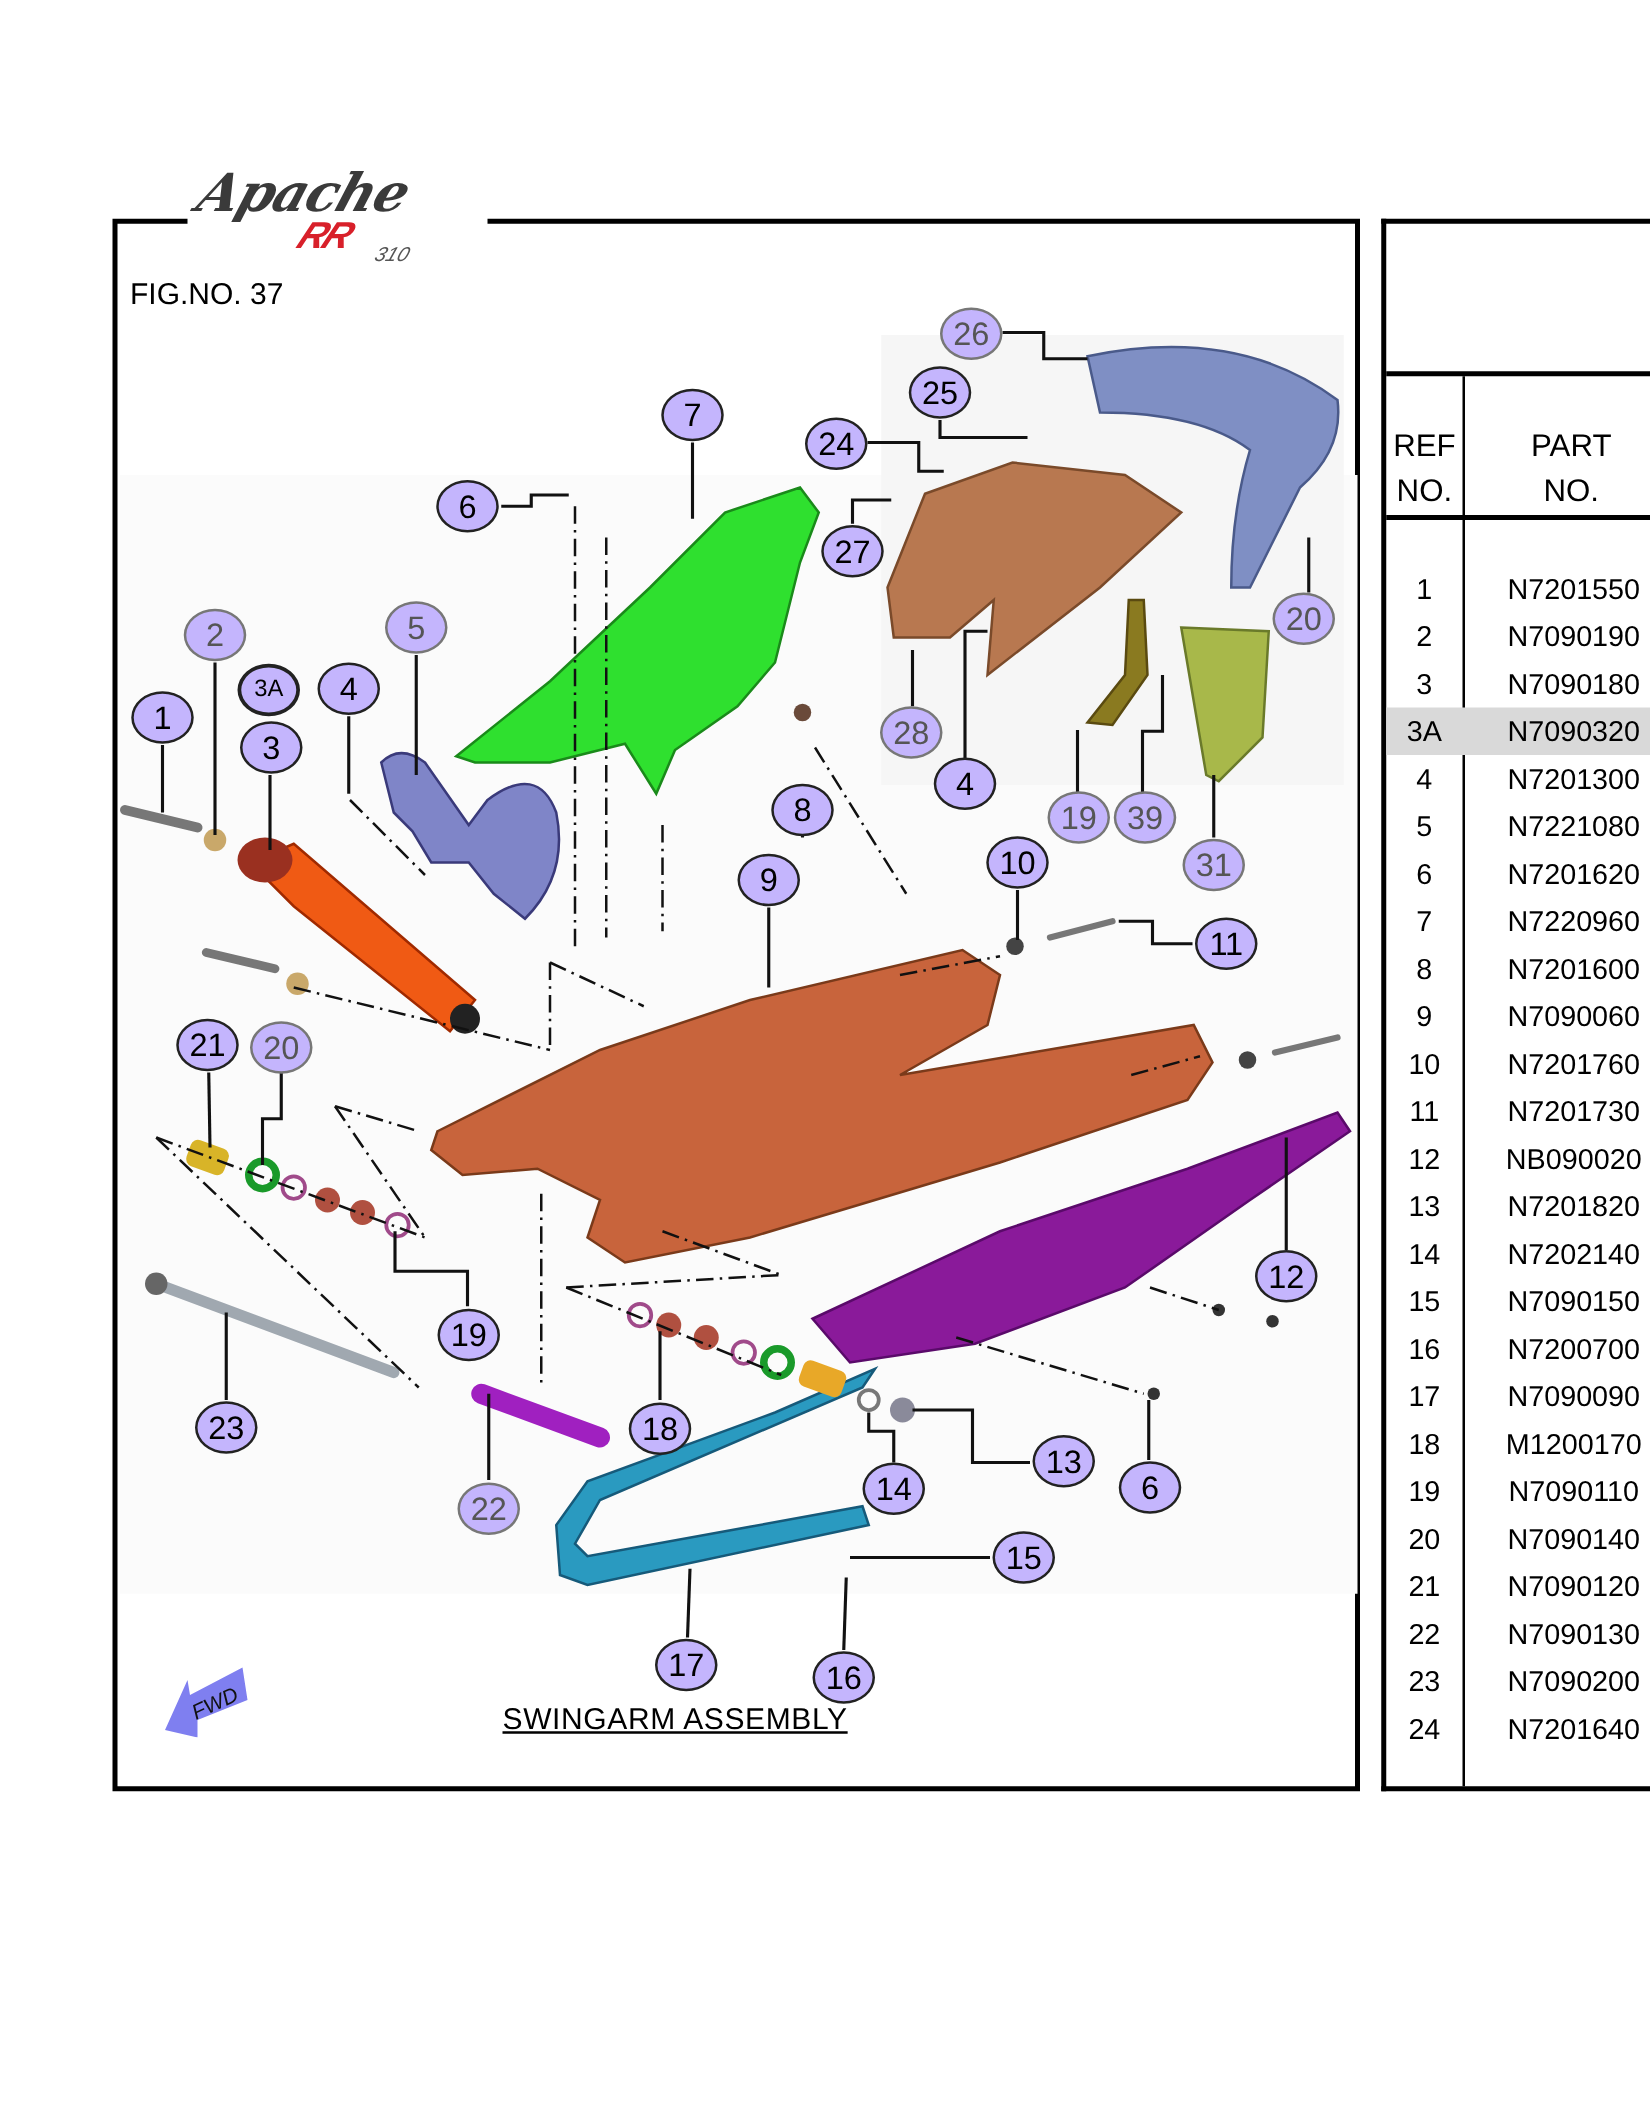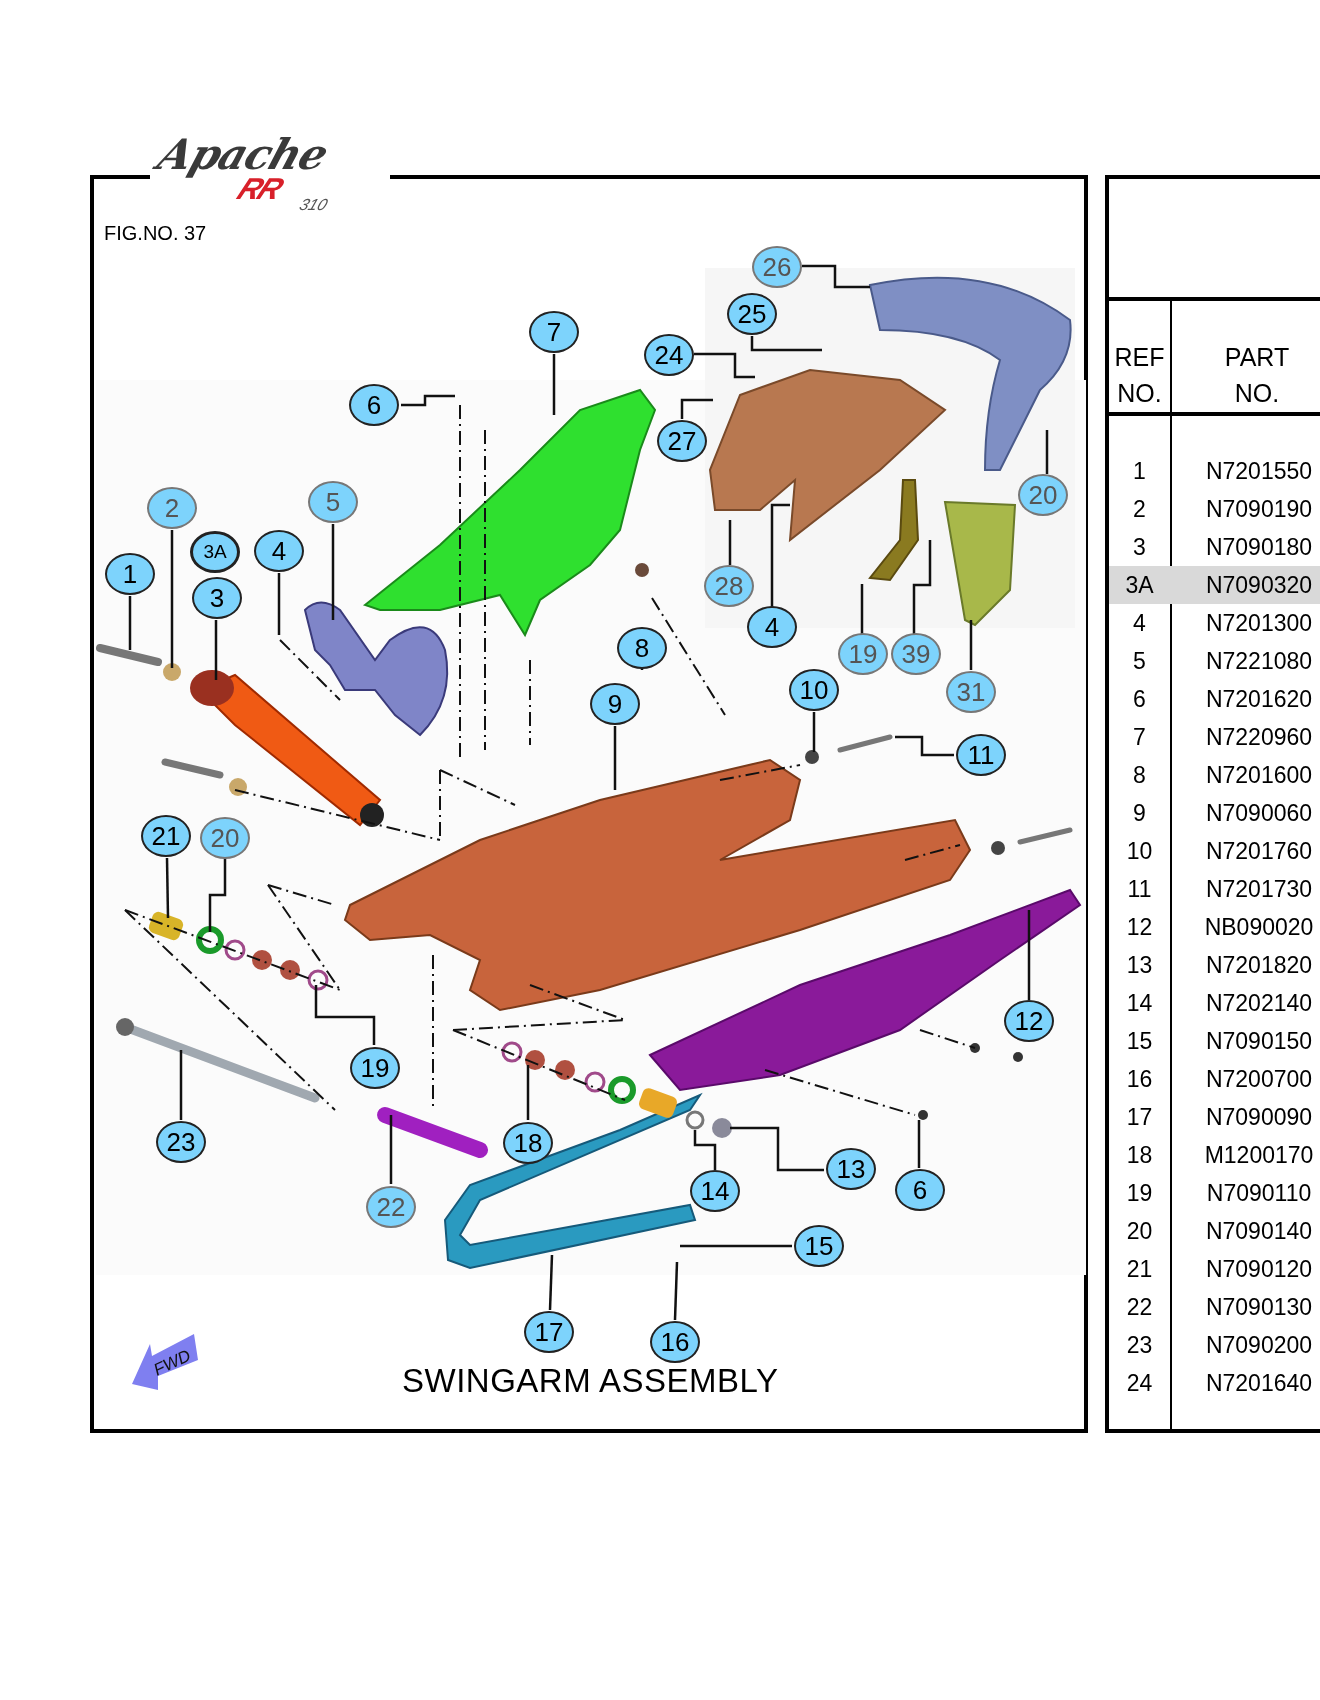--- a/index.html
+++ b/index.html
@@ -8,27 +8,27 @@
   .frame { position:absolute; left:90px; top:175px; width:998px; height:1258px;
            border:4px solid #000; box-sizing:border-box; }
   .logo { position:absolute; left:150px; top:130px; width:240px; height:86px; background:#fff; }
   .logo .apache { position:absolute; left:10px; top:0; font-family:"DejaVu Serif", serif;
            font-style:italic; font-weight:bold; font-size:42px; color:#3a3a3a; letter-spacing:-1px;
            transform:skewX(-18deg); }
   .logo .rr { position:absolute; left:90px; top:42px; font-weight:bold; font-style:italic; font-size:30px;
            color:#d8202a; transform:skewX(-25deg); letter-spacing:-2px; }
   .logo .num { position:absolute; left:150px; top:66px; font-style:italic; font-size:16px; color:#555;
            transform:skewX(-20deg); }
-  .fig-no { position:absolute; left:104px; top:222px; font-size:20px; }
+  .fig-no { position:absolute; left:104px; top:222px; font-size:24px; }
   .callout { position:absolute; width:50px; height:42px; border:2px solid #222; border-radius:50%;
-             background:#7dd3fc; display:flex; align-items:center; justify-content:center;
+             background:#c4b5fd; display:flex; align-items:center; justify-content:center;
              font-size:26px; box-sizing:border-box; }
   .callout.grey { border-color:#777; color:#555; }
   .callout.small { font-size:19px; border-width:3px; }
-  .assembly-title { position:absolute; left:402px; top:1362px; font-size:33px; letter-spacing:0.5px; }
+  .assembly-title { position:absolute; left:402px; top:1362px; font-size:24px; letter-spacing:0.5px;text-decoration:underline; }
   .fwd { position:absolute; left:128px; top:1326px; width:80px; height:64px; }
   
   .table { position:absolute; left:1105px; top:175px; width:240px; height:1258px;
            border:4px solid #000; border-right:none; box-sizing:border-box; }
   .table .head-top { height:118px; border-bottom:4px solid #000; }
   .table .col-div { position:absolute; left:61px; top:122px; bottom:0; border-left:2px solid #000; }
   .table .col-head { position:absolute; top:160px; font-size:25px; text-align:center; line-height:36px; }
   .table .col-head.ref { left:0; width:61px; }
   .table .col-head.part { left:63px; width:170px; }
   .table .head-line { position:absolute; left:0; right:0; top:233px; border-top:4px solid #000; }

